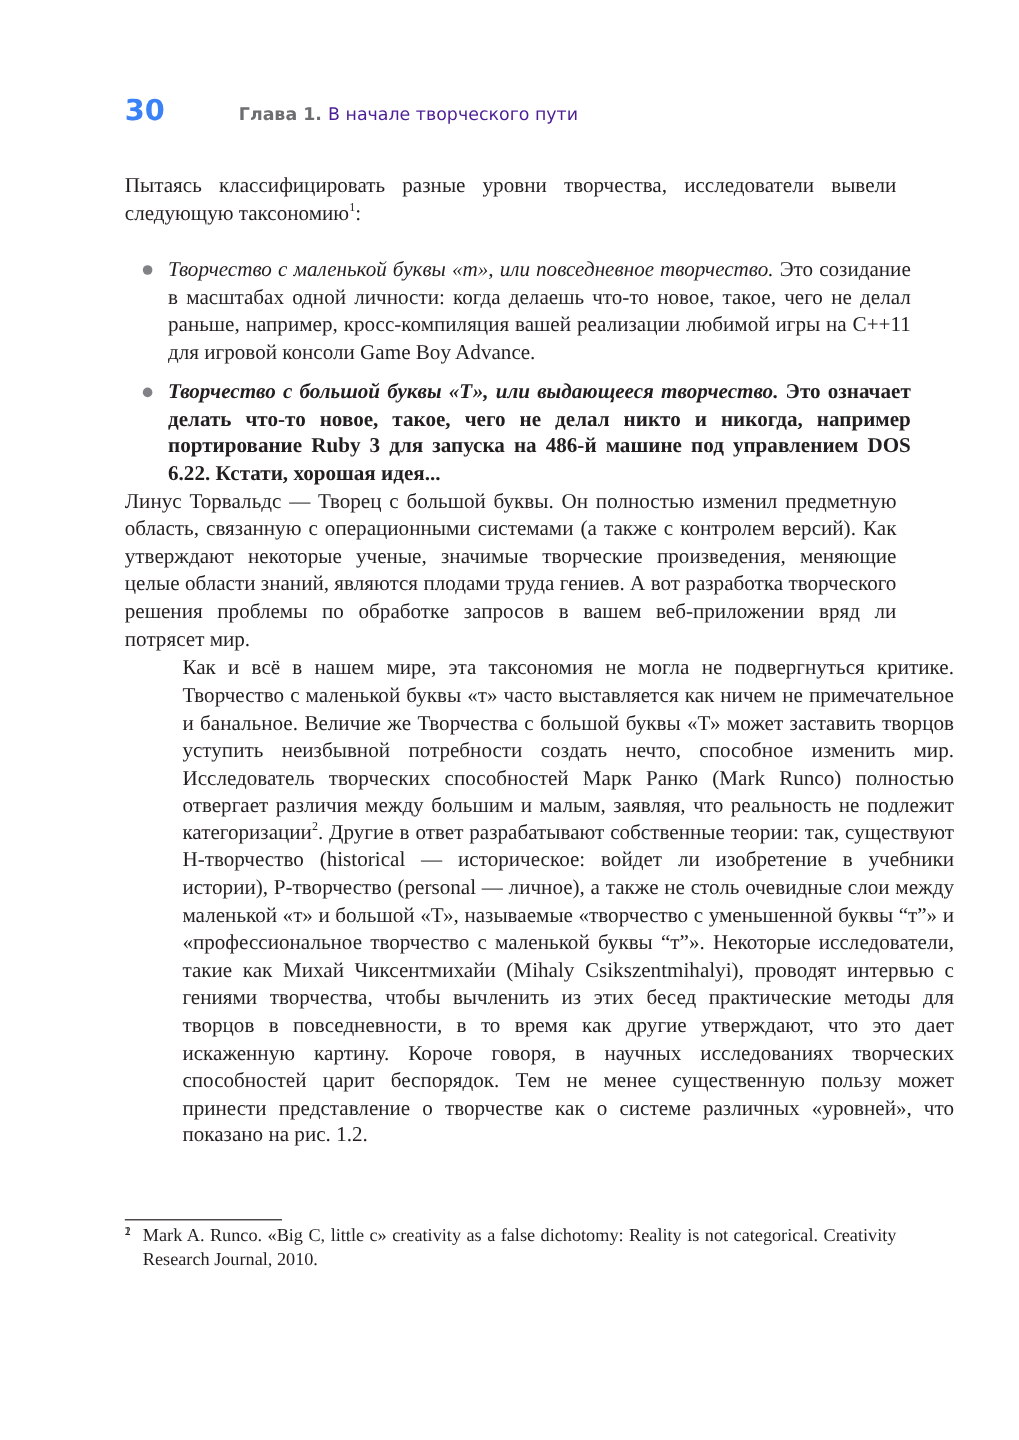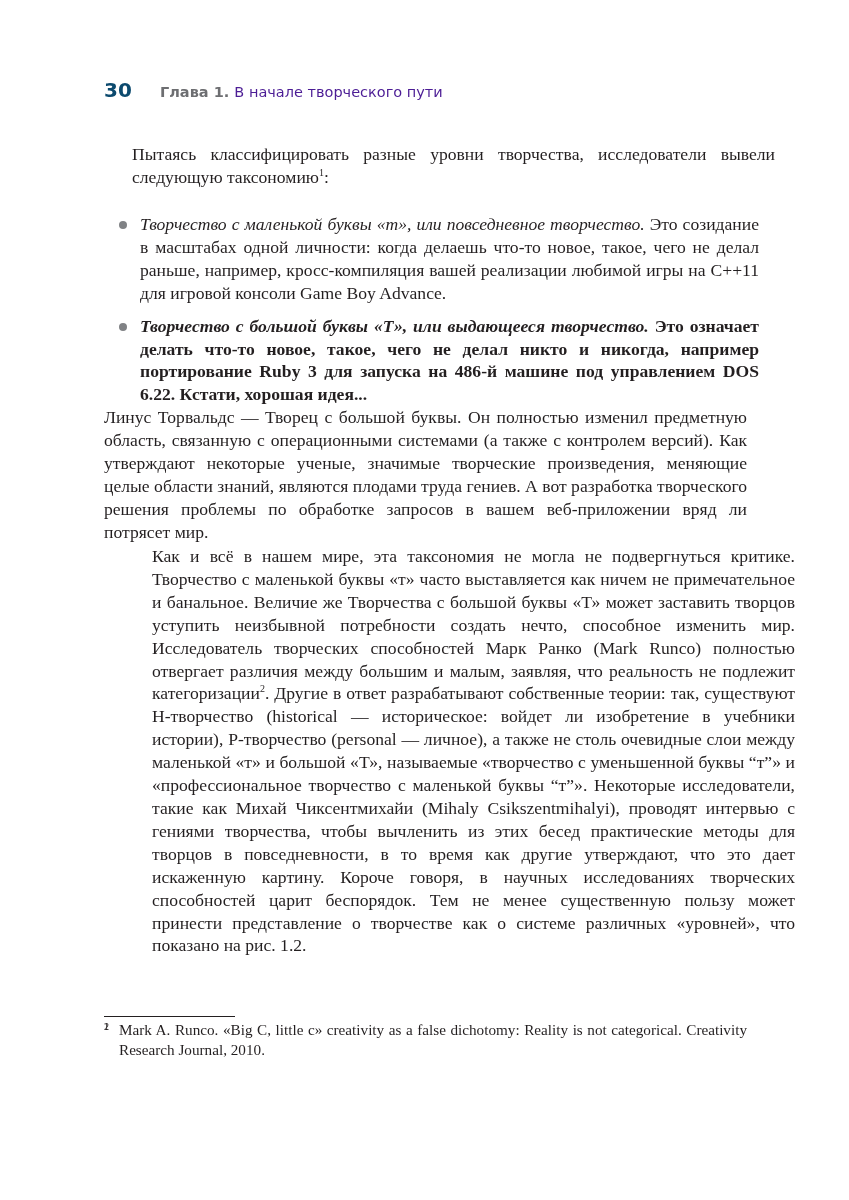--- a/index.html
+++ b/index.html
@@ -1,40 +1,40 @@
 <!DOCTYPE html>
 <html><head>
 <meta charset="utf-8">
 <style>
   html, body { margin: 0; padding: 0; background: #ffffff; }
   body { width: 849px; height: 1200px; position: relative; overflow: hidden; color: #231f20; }
   .running-head { position: absolute; left: 104px; top: 78px; height: 26px; font-family: "DejaVu Sans", "Liberation Sans", sans-serif; white-space: nowrap; }
-  .page-number { font-weight: bold; font-size: 20px; color: #0c4a6e; display: inline-block; width: 56px; vertical-align: baseline; }
-  .chapter-label { font-weight: bold; font-size: 14.5px; color: #6d6e71; }
+  .page-number { font-weight: bold; font-size: 24px; color: #3b82f6; display: inline-block; width: 56px; vertical-align: baseline; }
+  .chapter-label { font-weight: bold; font-size: 14.5px; color: #6d6e71; margin-left: 39px; }
   .chapter-title { font-size: 14.5px; color: #4c1d95; }
   .body-text { font-family: "Liberation Serif", "DejaVu Serif", serif; font-size: 17.6px; line-height: 22.9px; text-align: justify; color: #231f20; }
   .para { position: absolute; left: 104px; width: 643px; margin: 0; }
   .bullet-list { position: absolute; left: 104px; width: 643px; margin: 12px; padding: 0; list-style: none; }
   .bullet-item { position: relative; padding-left: 24px; }
   .bullet-dot { position: absolute; left: 3px; top: 8px; width: 8px; height: 8px; border-radius: 50%; background: #808285; }
   .bullet-term { font-style: italic; }
   sup { font-size: 10px; line-height: 0; vertical-align: 7px; }
   .footnote-rule { position: absolute; left: 104px; top: 1016px; width: 131px; height: 1px; background: #231f20; }
   .footnotes { position: absolute; left: 104px; top: 1020px; width: 643px; font-family: "Liberation Serif", "DejaVu Serif", serif; font-size: 15.2px; line-height: 19.5px; color: #231f20; text-align: justify; }
   .footnote { position: relative; padding-left: 15px; }
   .fn-num { position: absolute; left: 0; top: -3px; font-size: 10px; }
 </style>
 </head>
 <body>
 
 <div class="running-head">
   <span class="page-number">30</span><span class="chapter-label">Глава 1.</span> <span class="chapter-title">В начале творческого пути</span>
 </div>
 
-<p class="para body-text" style="top:143px;margin-left:28px;">
+<p class="para body-text" style="top:143px;">
   <span>Пытаясь классифицировать разные уровни творчества, исследователи вывели следующую таксономию</span><sup>1</sup><span>:</span>
 </p>
 
 <ul class="bullet-list body-text" style="top:201px;">
   <li class="bullet-item">
     <span class="bullet-dot"></span>
     <span class="bullet-term">Творчество с маленькой буквы «т», или повседневное творчество.</span><span> Это созидание в масштабах одной личности: когда делаешь что-то новое, такое, чего не делал раньше, например, кросс-компиляция вашей реализации любимой игры на C++11 для игровой консоли Game Boy Advance.</span>
   </li>
   <li class="bullet-item" style="margin-top:10px;font-weight:bold;">
     <span class="bullet-dot"></span>

